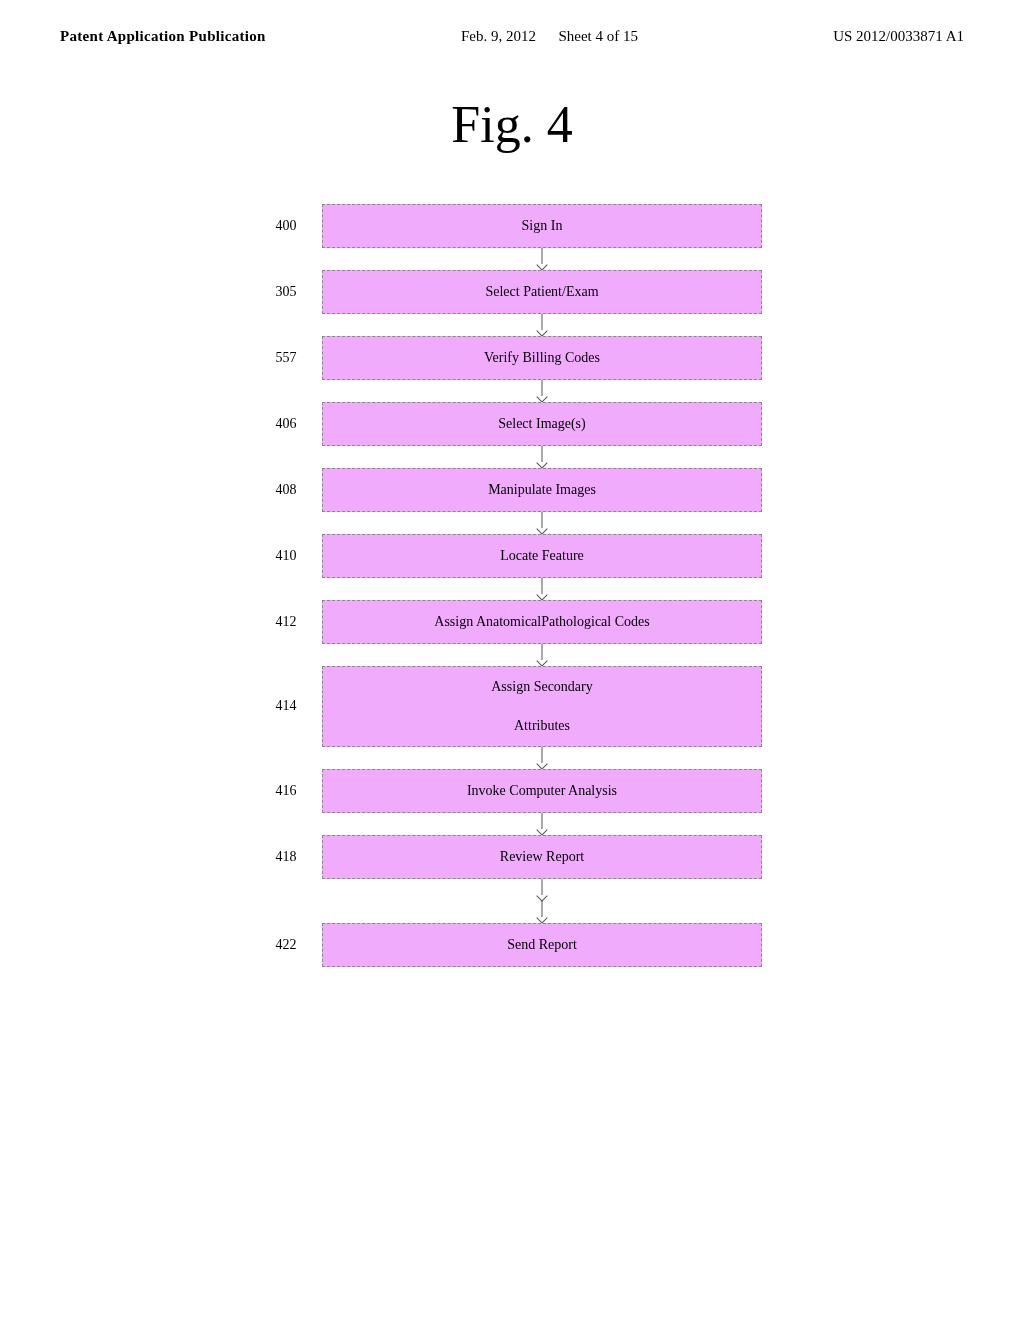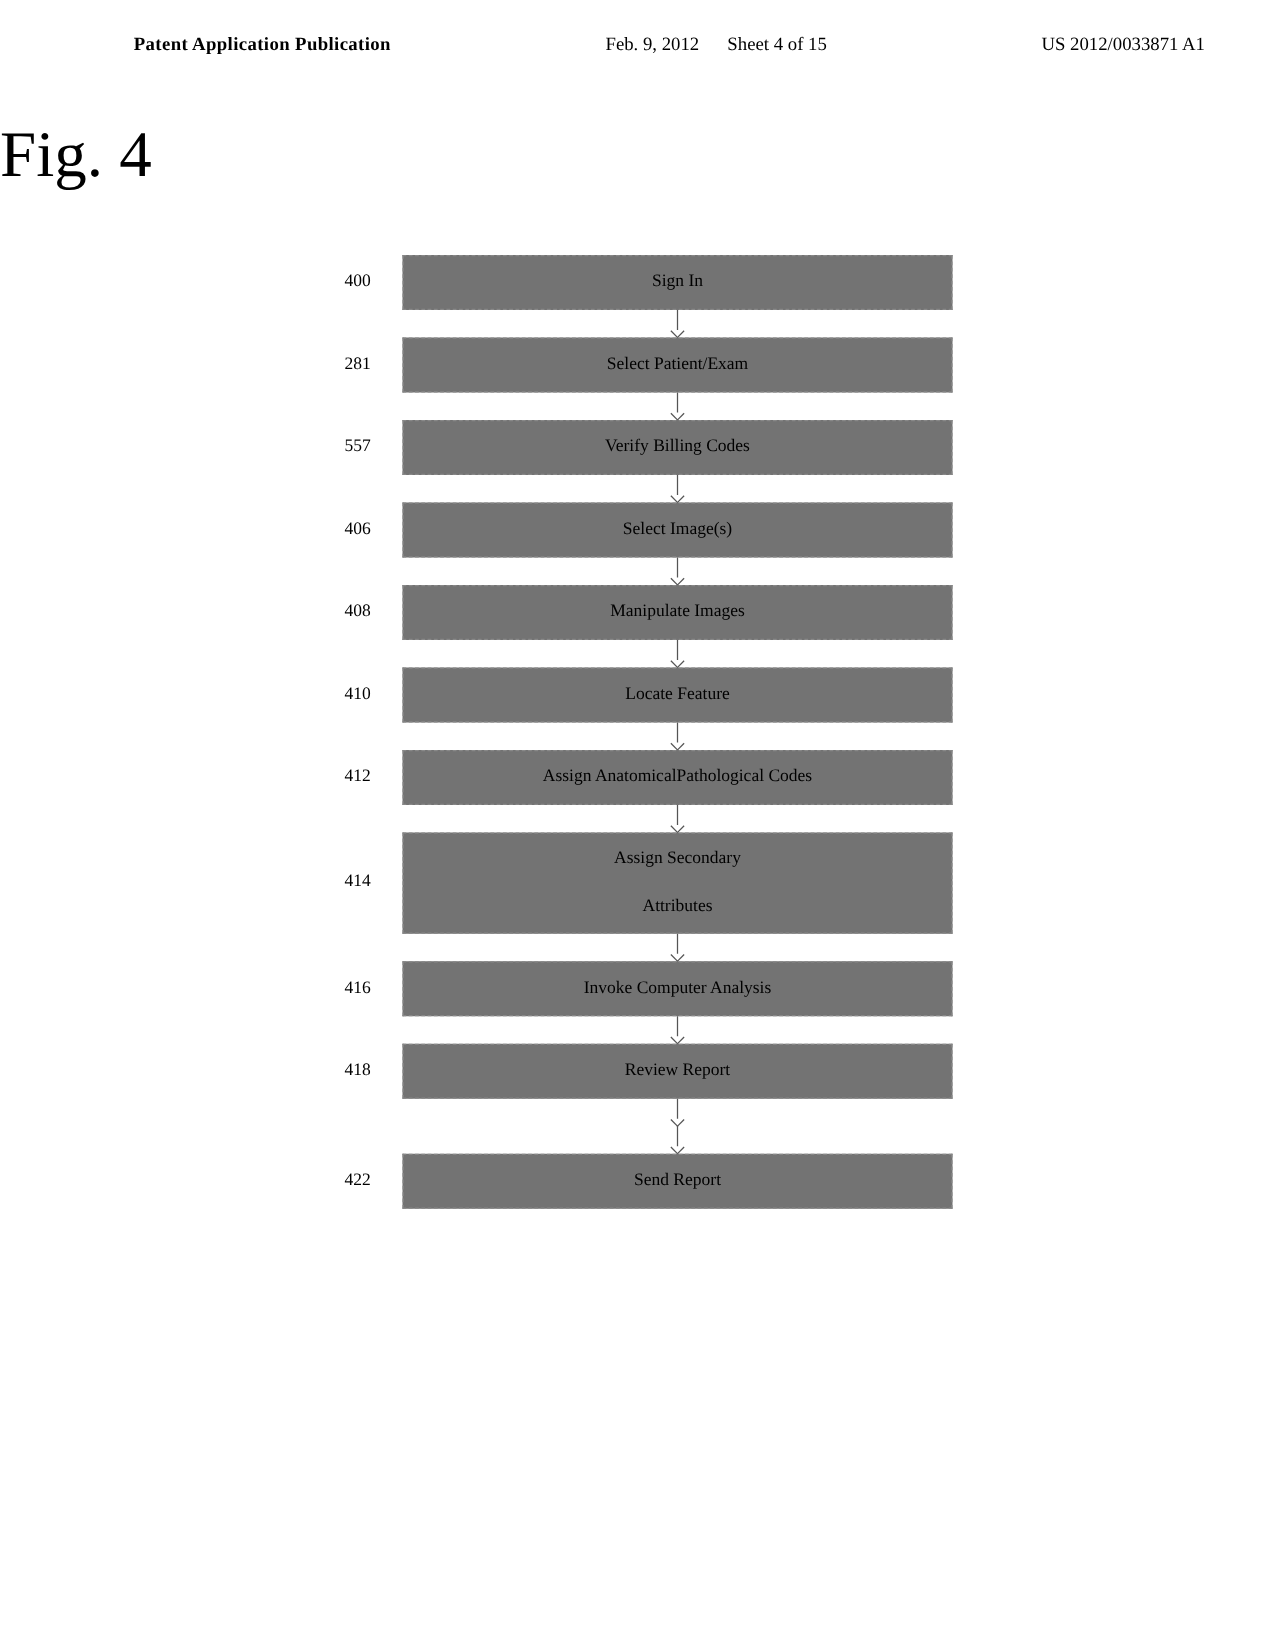--- a/index.html
+++ b/index.html
@@ -22,33 +22,33 @@
       justify-content: space-between;
       align-items: center;
       padding: 28px 60px 10px 60px;
       border-bottom: none;
     }
 
     .header-left {
       font-weight: bold;
       font-size: 15px;
       letter-spacing: 0.02em;
-      margin-left: 47px;
     }
 
     .header-center {
       font-size: 15px;
       text-align: right;
     }
 
     .header-right {
       font-size: 15px;
     }
 
     .figure-title {
+      text-align: center;
       font-size: 52px;
       font-weight: normal;
       margin: 40px 0 50px 0;
       font-family: 'Times New Roman', Times, serif;
     }
 
     .flowchart-container {
       display: flex;
       flex-direction: column;
       align-items: center;
@@ -72,21 +72,21 @@
       flex-shrink: 0;
     }
 
     .step-box {
       flex: 1;
       border: 1px dashed #888;
       padding: 10px 16px;
       text-align: center;
       font-size: 14px;
       font-family: 'Times New Roman', Times, serif;
-      background: #737373;
+      background: #f0abfc;
       min-height: 44px;
       display: flex;
       align-items: center;
       justify-content: center;
       line-height: 1.4;
     }
 
     .connector {
       display: flex;
       align-items: center;
@@ -151,21 +151,21 @@
 <div class="flowchart-container">
 <div class="flow-row">
       <div class="step-label">400</div>
       <div class="step-box">Sign In</div>
     </div>
     <div class="connector">
       <div class="connector-spacer"></div>
       <div class="connector-line"></div>
     </div>
     <div class="flow-row">
-      <div class="step-label">281</div>
+      <div class="step-label">305</div>
       <div class="step-box">Select Patient/Exam</div>
     </div>
     <div class="connector">
       <div class="connector-spacer"></div>
       <div class="connector-line"></div>
     </div>
     <div class="flow-row">
       <div class="step-label">557</div>
       <div class="step-box">Verify Billing Codes</div>
     </div>

